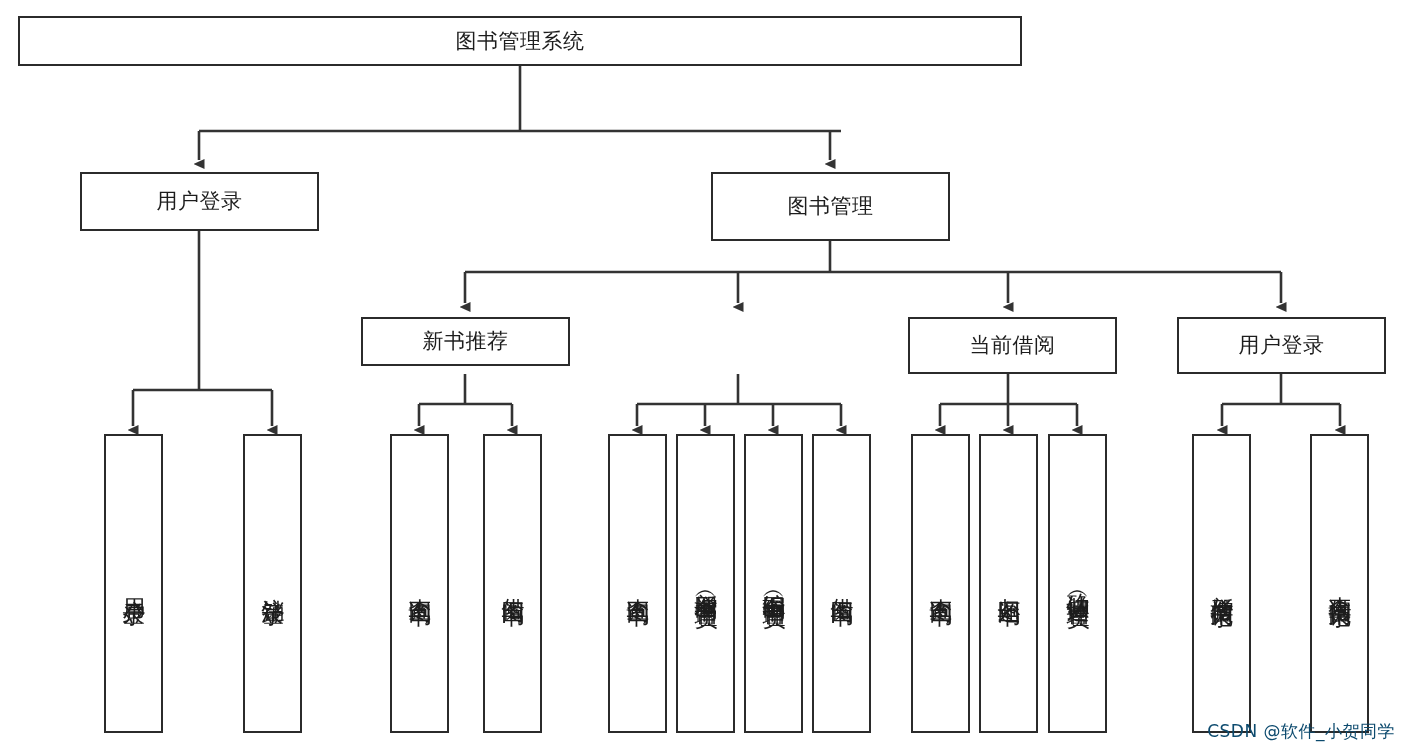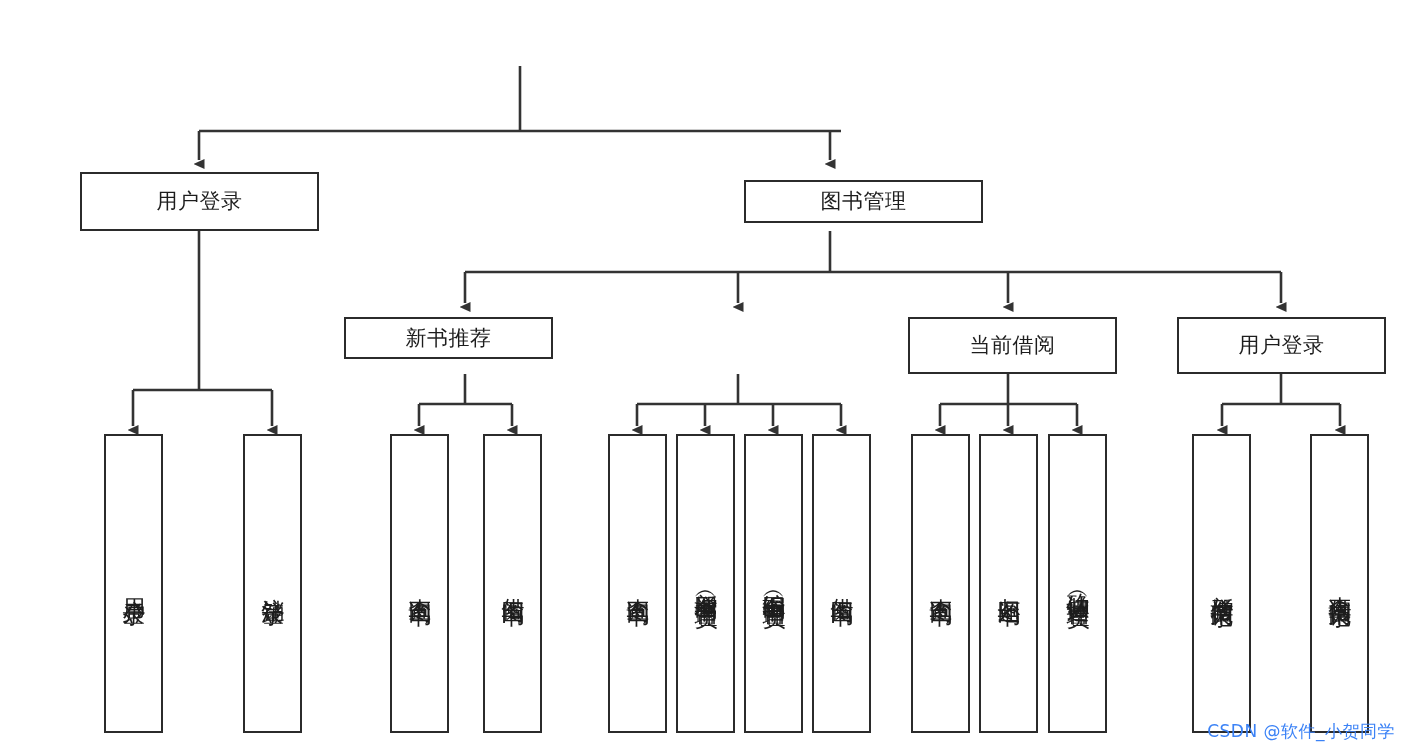--- a/index.html
+++ b/index.html
@@ -55,21 +55,21 @@
     font-size: 23px;
     line-height: 1.12;
     letter-spacing: 2px;
     max-height: 100%;
   }
   #watermark {
     position: absolute;
     right: 10px;
     bottom: 4px;
     font-size: 17px;
-    color: #3b82f6;
+    color: #0c4a6e;
     white-space: nowrap;
     letter-spacing: 0.5px;
   }
 </style>
 </head>
 <body>
 
 <div id="diagram-root">
 
   <svg id="edges-layer" viewBox="0 0 1405 747" width="1405" height="747" xmlns="http://www.w3.org/2000/svg">
@@ -115,30 +115,33 @@
       <path d="M1008,404 L1008,426" marker-end="url(#arrow)"></path>
       <path d="M1077,404 L1077,426" marker-end="url(#arrow)"></path>
 
       <path d="M1281,374 L1281,404"></path>
       <path d="M1222,404 L1340,404"></path>
       <path d="M1222,404 L1222,426" marker-end="url(#arrow)"></path>
       <path d="M1340,404 L1340,426" marker-end="url(#arrow)"></path>
     </g>
   </svg>
 
+  <div class="node horiz" style="left:18px; top:16px; width:1004px; height:50px;">
+    <span class="node-label">图书管理系统</span>
+  </div>
 
   <div class="node horiz" style="left:80px; top:172px; width:239px; height:59px;">
     <span class="node-label">用户登录</span>
   </div>
 
-  <div class="node horiz" style="left:744px; top:172px; width:239px; height:43px;margin-top:8px;">
+  <div class="node horiz" style="left:711px; top:172px; width:239px; height:69px;">
     <span class="node-label">图书管理</span>
   </div>
 
-  <div class="node horiz" style="left:344px; top:317px; width:209px; height:42px;">
+  <div class="node horiz" style="left:361px; top:317px; width:209px; height:49px;">
     <span class="node-label">新书推荐</span>
   </div>
 
 
   <div class="node horiz" style="left:908px; top:317px; width:209px; height:57px;">
     <span class="node-label">当前借阅</span>
   </div>
 
   <div class="node horiz" style="left:1177px; top:317px; width:209px; height:57px;">
     <span class="node-label">用户登录</span>

